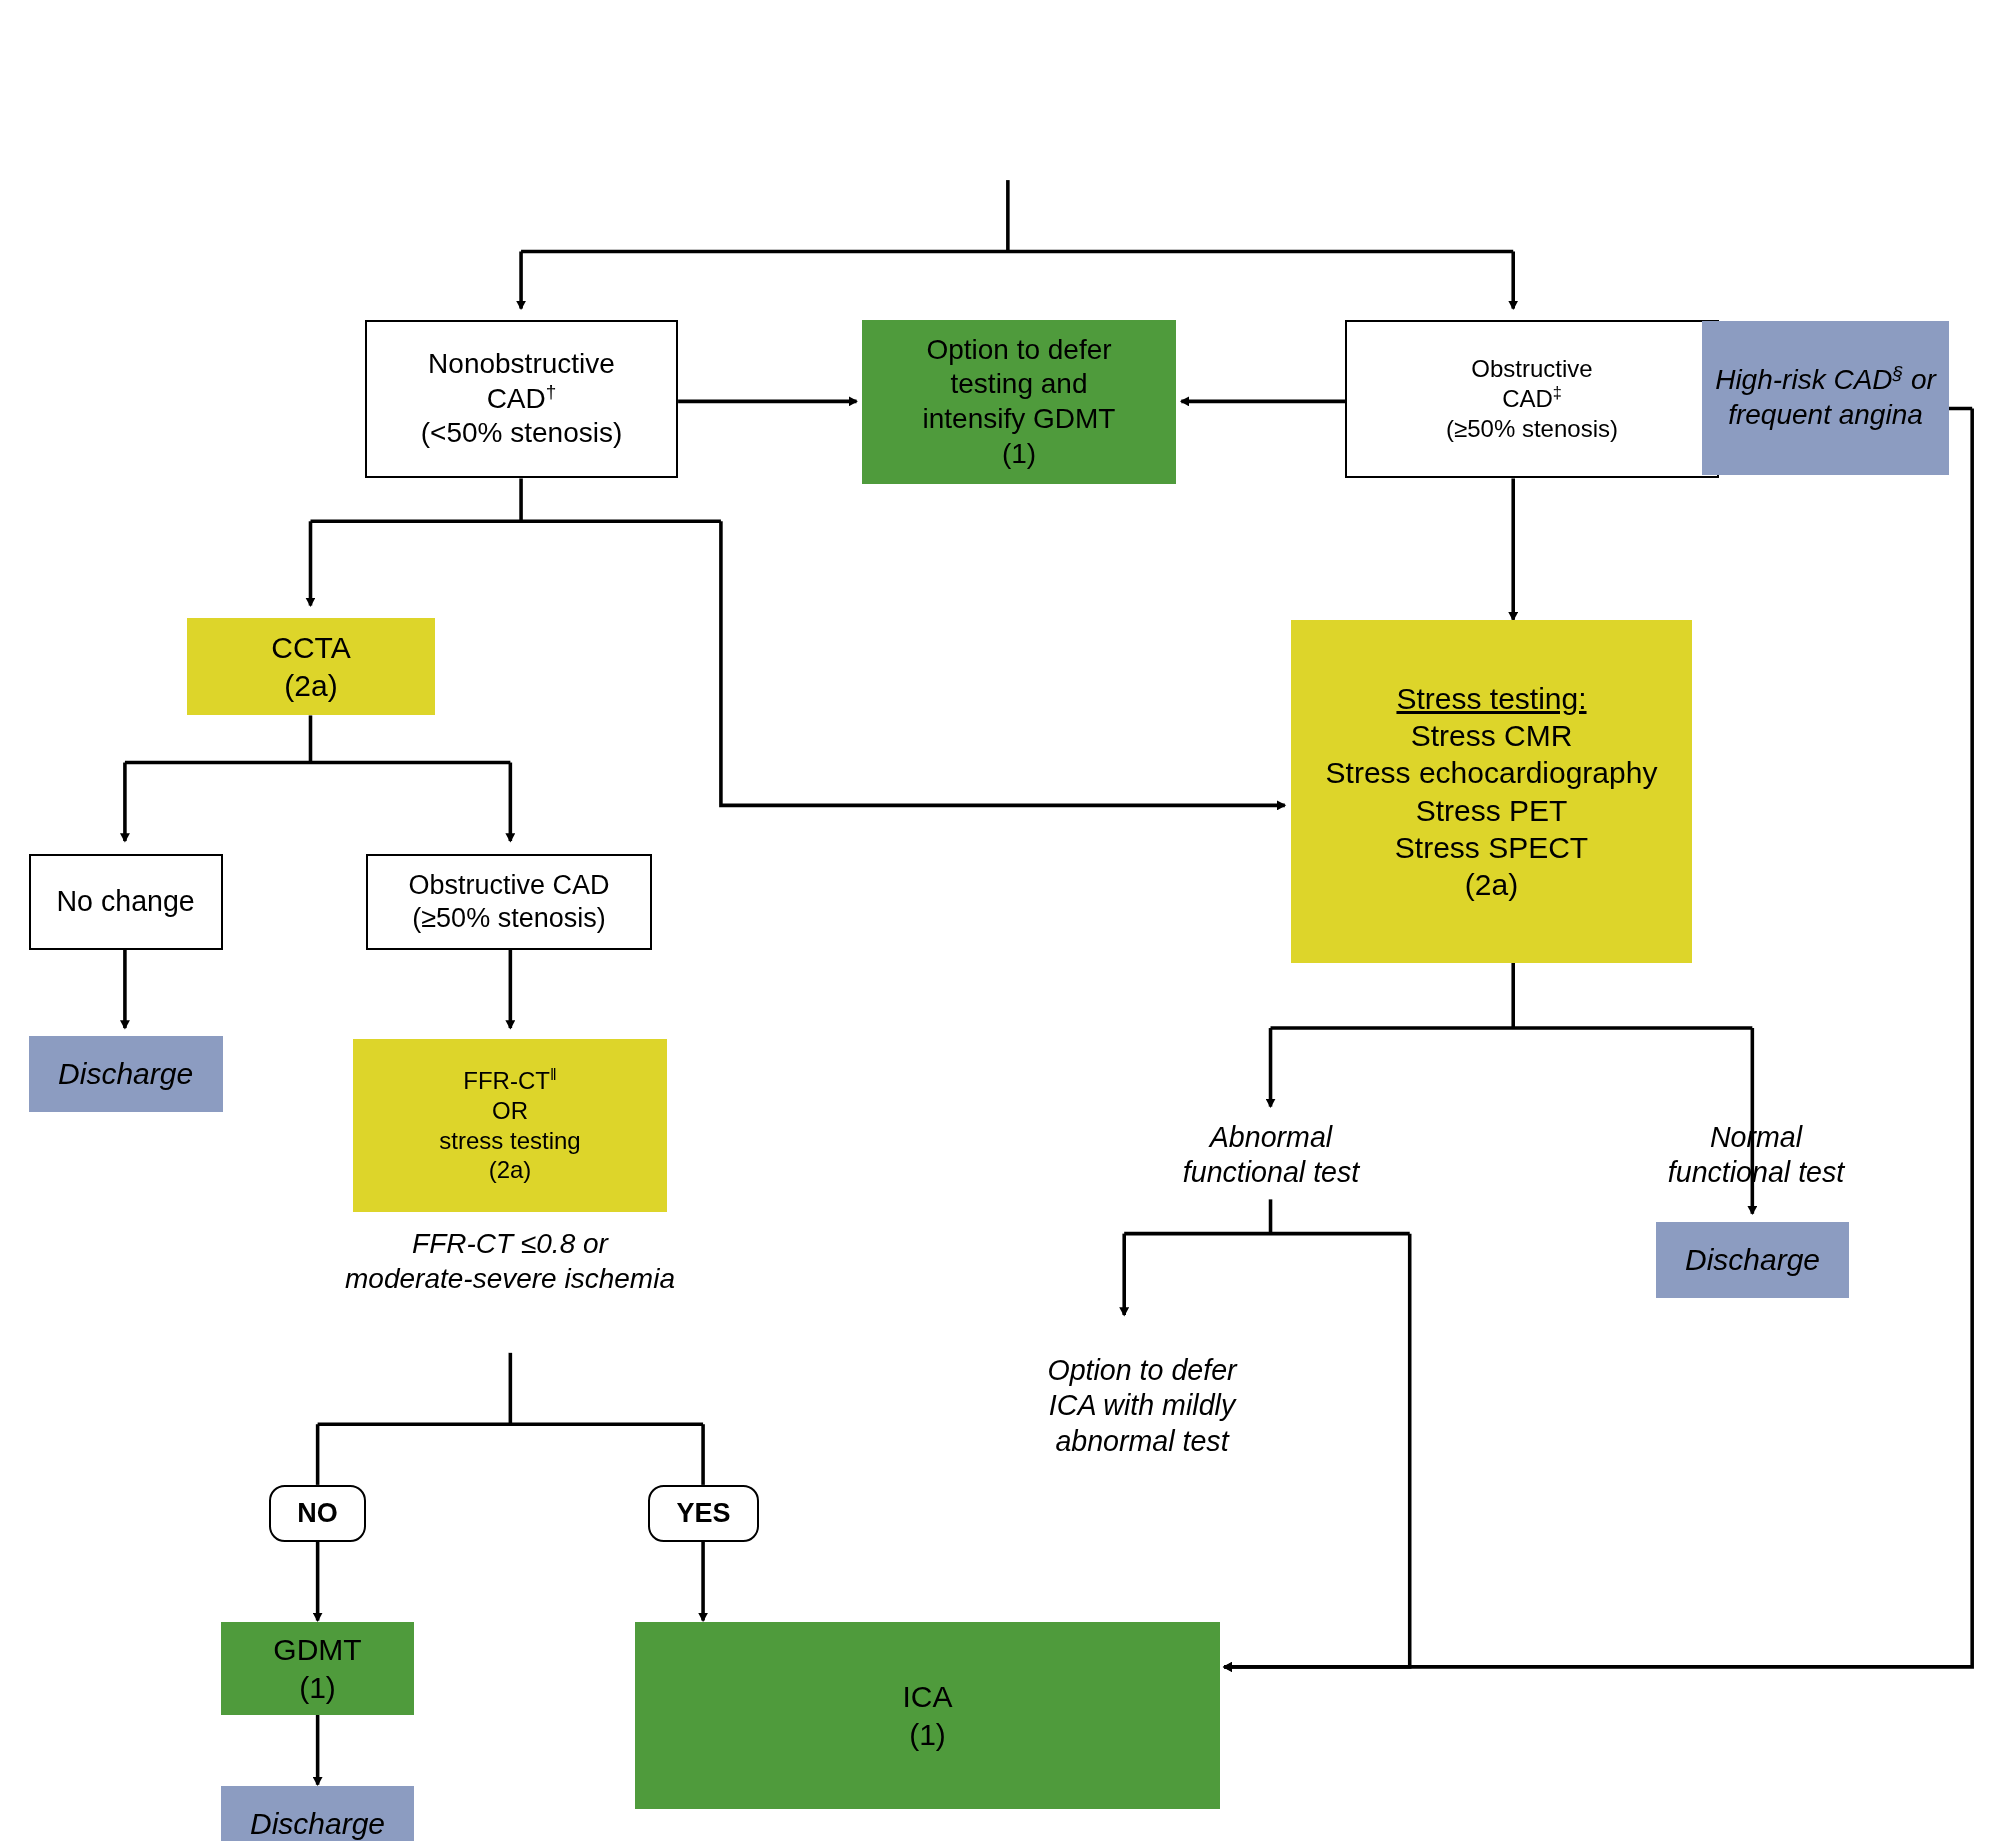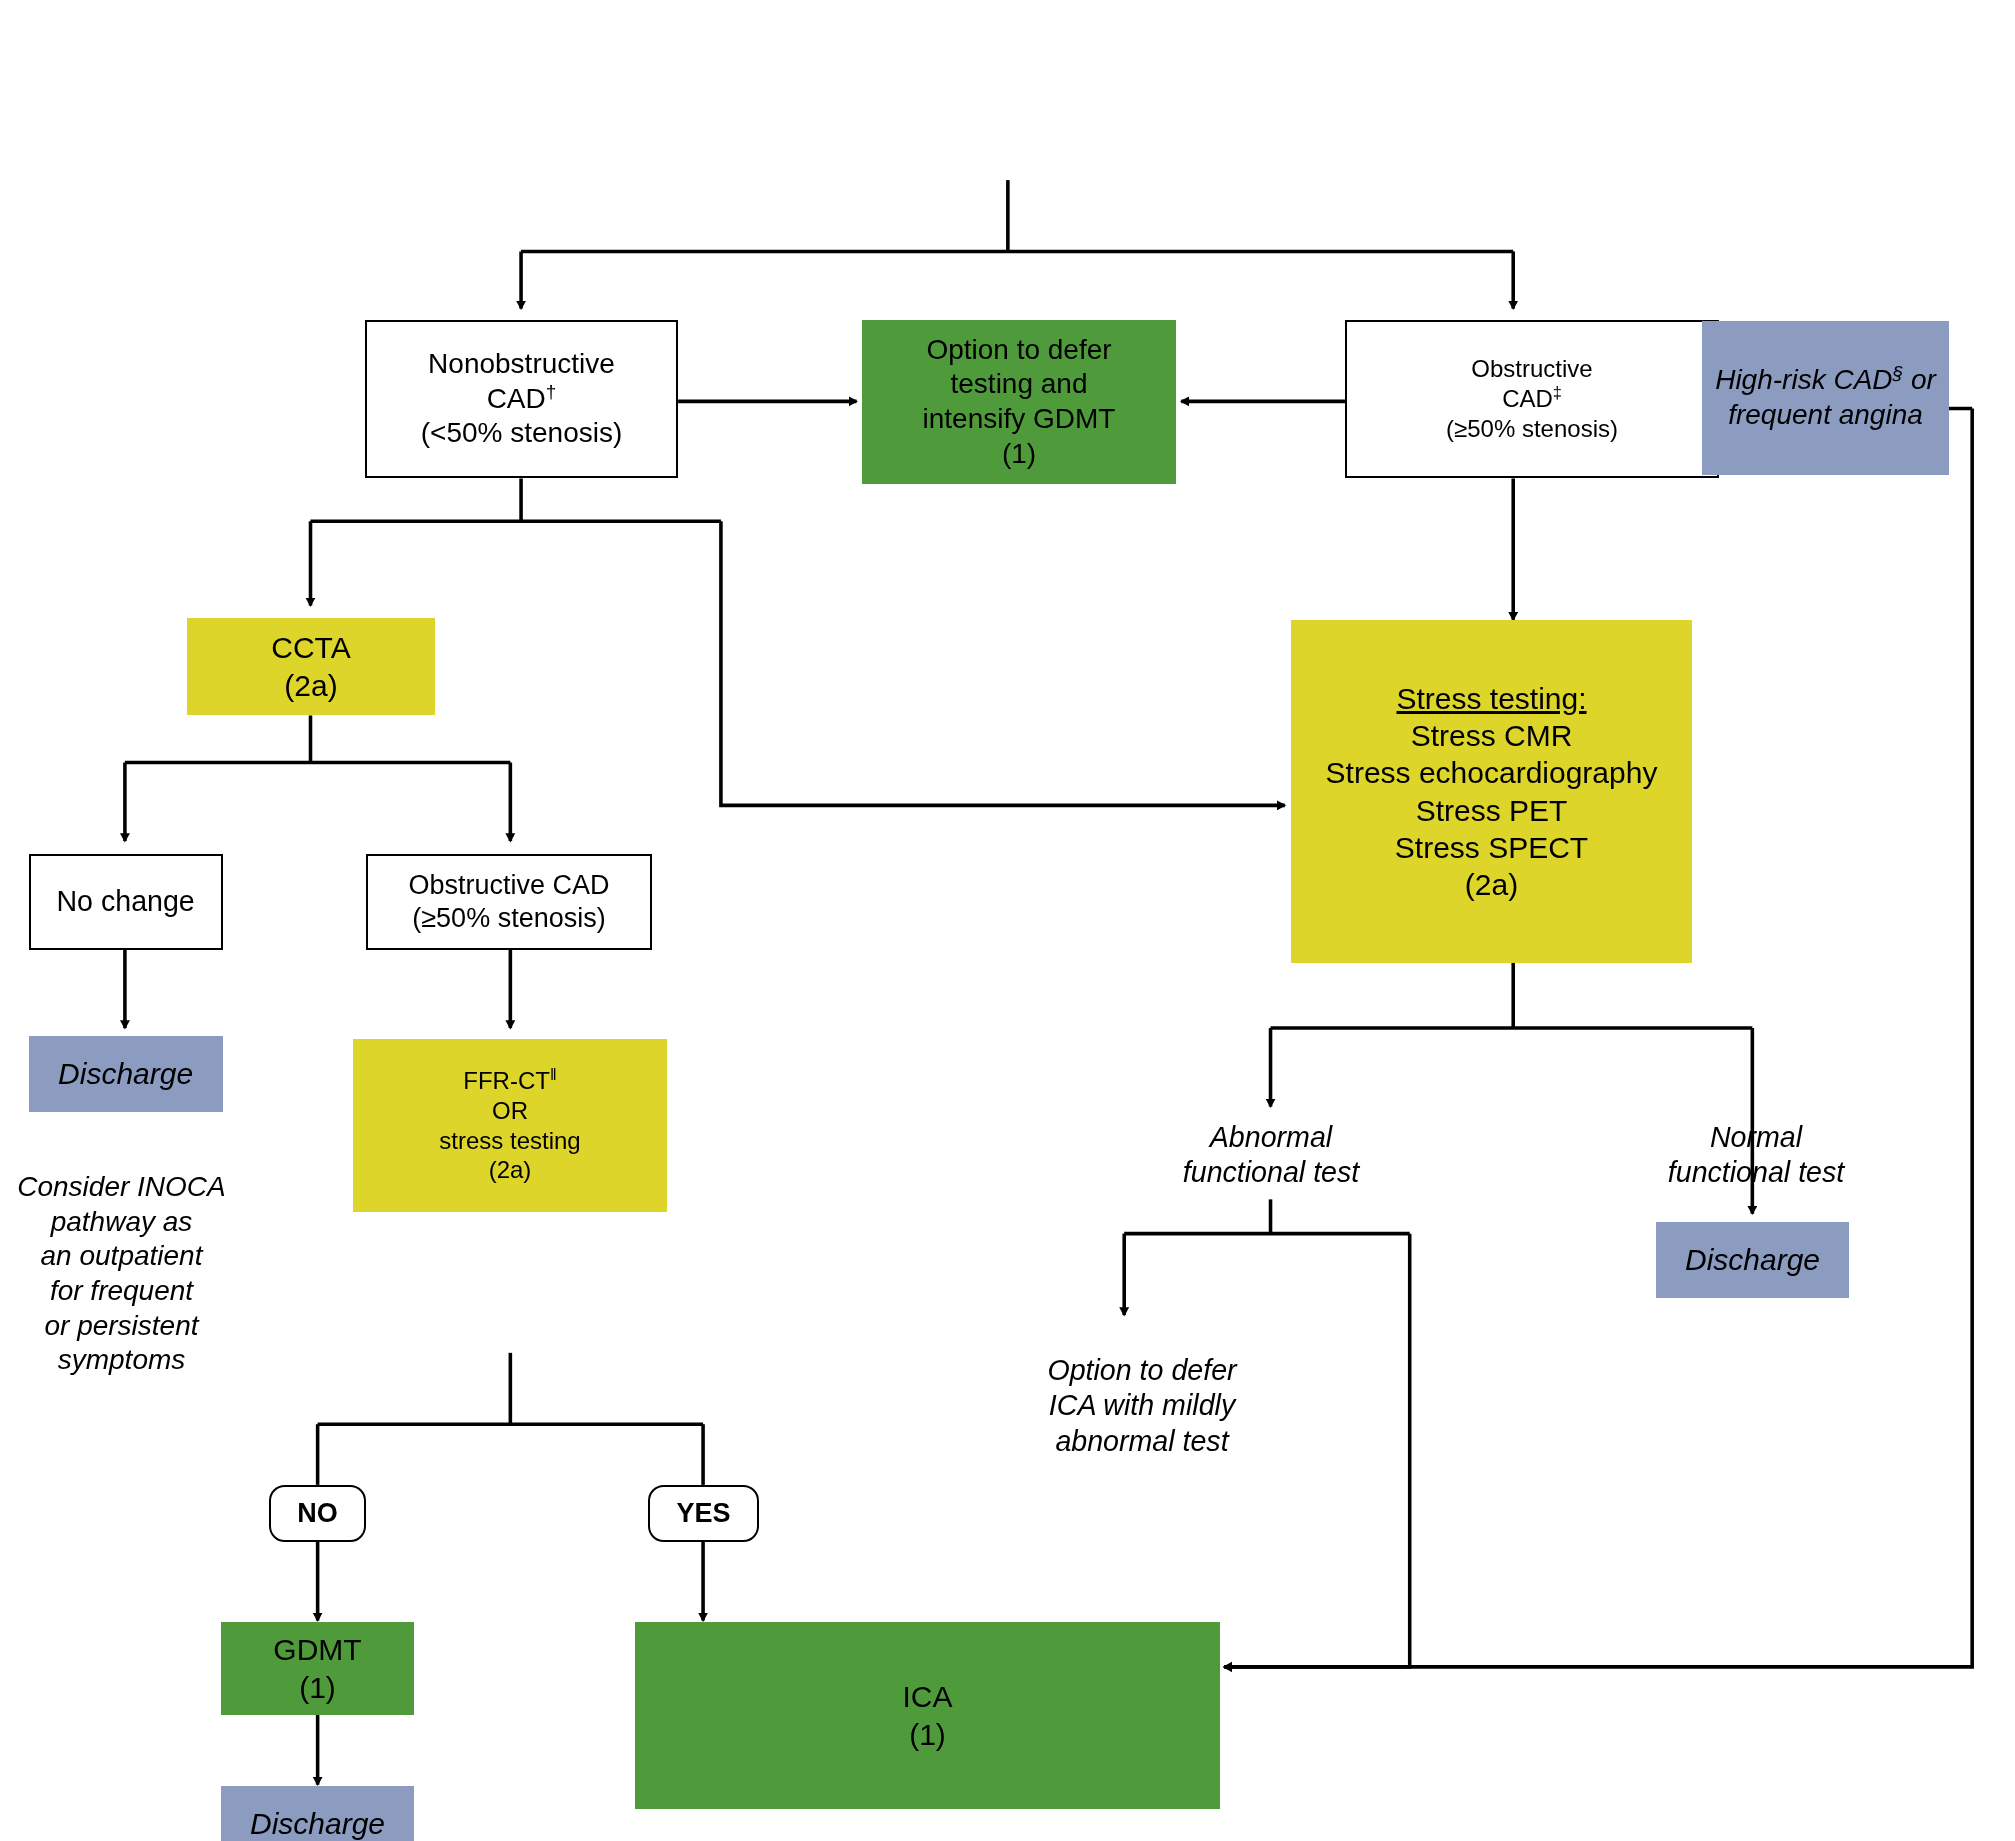--- a/index.html
+++ b/index.html
@@ -167,36 +167,32 @@
 
   <div class="node box-white" style="left:366px; top:854px; width:286px; height:96px; font-size:27px;">
     <span class="ln">Obstructive CAD</span>
     <span class="ln">(≥50% stenosis)</span>
   </div>
 
   <div class="node box-blue italic" style="left:28.6px; top:1036px; width:194px; height:76px; font-size:30px;">
     <span class="ln">Discharge</span>
   </div>
 
-  <div class="node plain italic" style="left:0px; top:1156px; width:243px; height:236px; font-size:28px;">
-    <span class="ln">Consider INOCA</span>
-    <span class="ln">pathway as</span>
-    <span class="ln">an outpatient</span>
-    <span class="ln">for frequent</span>
-    <span class="ln">or persistent</span>
-    <span class="ln">symptoms</span>
-  </div>
 
   <div class="node box-yellow" style="left:353px; top:1039px; width:314px; height:173px; font-size:24px;">
     <span class="ln"><span>FFR-CT</span><sup>‖</sup></span>
     <span class="ln">OR</span>
     <span class="ln">stress testing</span>
     <span class="ln">(2a)</span>
   </div>
 
+  <div class="node plain italic" style="left:214px; top:1222px; width:592px; height:79px; font-size:28px;">
+    <span class="ln">FFR-CT ≤0.8 or</span>
+    <span class="ln">moderate-severe ischemia</span>
+  </div>
 
   <div class="pill" style="left:269px; top:1485px; width:97px; height:57px; font-size:27px;">
     <span>NO</span>
   </div>
 
   <div class="pill" style="left:648px; top:1485px; width:111px; height:57px; font-size:27px;">
     <span>YES</span>
   </div>
 
   <div class="node box-green" style="left:221px; top:1622px; width:193px; height:93px; font-size:30px;">

